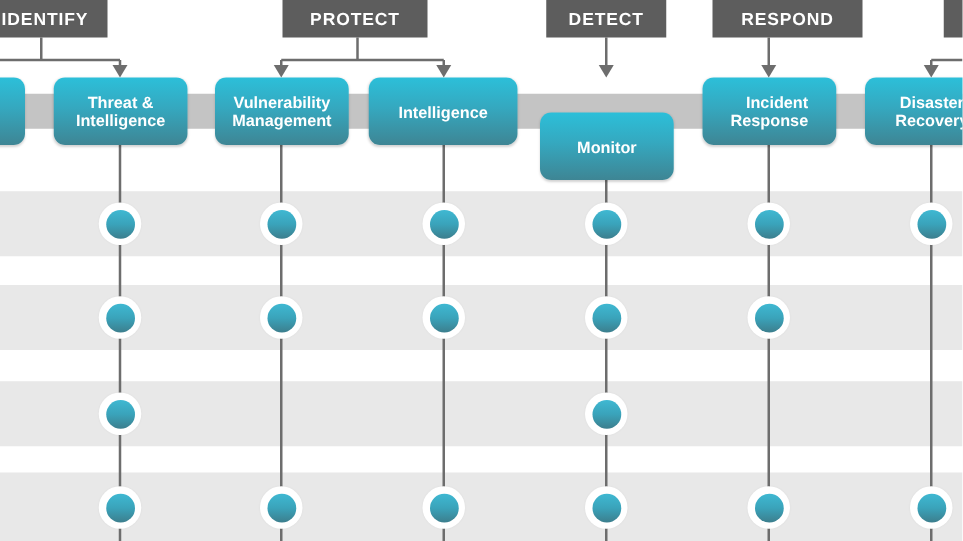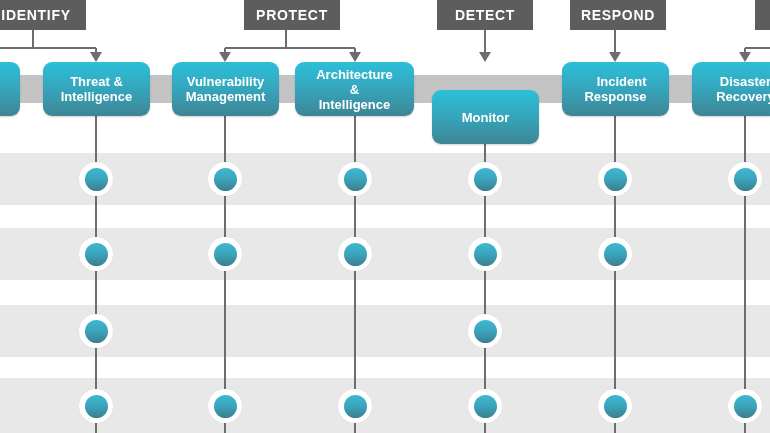--- a/index.html
+++ b/index.html
@@ -124,27 +124,27 @@
   </svg>
 
   <div id="graybars">
       <div class="graybar" style="left: 0px; width: 770px;"></div>
     </div>
 
   <div id="phases">
       <div class="phase" style="left: -14px; width: 100px; top: 0px; background: rgb(93, 93, 93);">
         <span>IDENTIFY</span>
       </div>
-      <div class="phase" style="left: 244px; width: 96px; top: 0px; background: rgb(93, 93, 93);">
+      <div class="phase" style="left: 226px; width: 116px; top: 0px; background: rgb(93, 93, 93);">
         <span>PROTECT</span>
       </div>
       <div class="phase" style="left: 437px; width: 96px; top: 0px; background: rgb(93, 93, 93);">
         <span>DETECT</span>
       </div>
-      <div class="phase" style="left: 570px; width: 96px; top: 0px; background: rgb(93, 93, 93);">
+      <div class="phase" style="left: 570px; width: 120px; top: 0px; background: rgb(93, 93, 93);">
         <span>RESPOND</span>
       </div>
       <div class="phase" style="left: 755px; width: 40px; top: 0px; background: rgb(93, 93, 93);">
         <span></span>
       </div>
     </div>
 
   <div id="functions">
       <div class="fnbox" style="left: -58px; width: 78px;"></div>
       <div class="fnbox" style="left: 43px; width: 107px;">
@@ -154,21 +154,20 @@
         </div>
       </div>
       <div class="fnbox" style="left: 172px; width: 107px;">
         <div>
           <span>Vulnerability</span>
           <span>Management</span>
         </div>
       </div>
       <div class="fnbox" style="left: 295px; width: 119px;">
         <div>
-          <span>Architecture &amp;</span>
           <span>Intelligence</span>
         </div>
       </div>
       <div class="fnbox" style="left: 432px; width: 107px; margin-top: 28px;">
         <div>
           <span>Monitor</span>
         </div>
       </div>
       <div class="fnbox" style="left: 562px; width: 107px; text-align: right;">
         <div>

